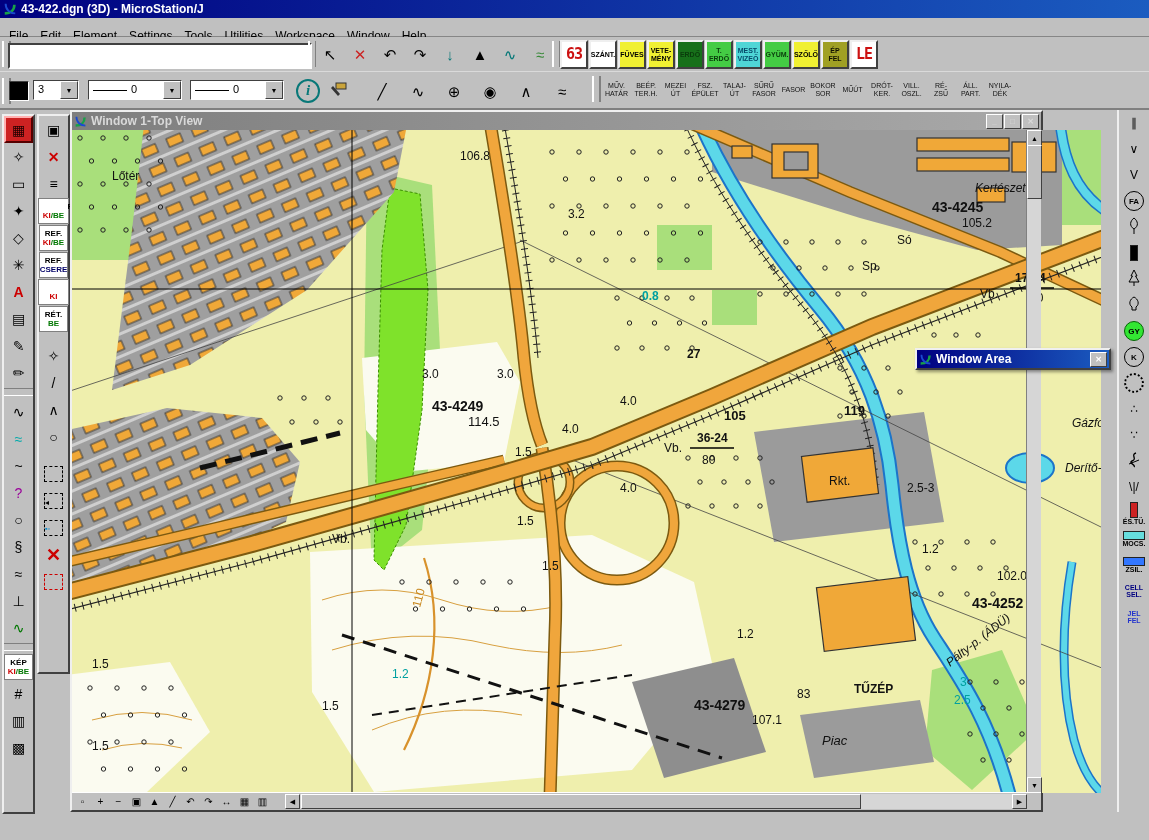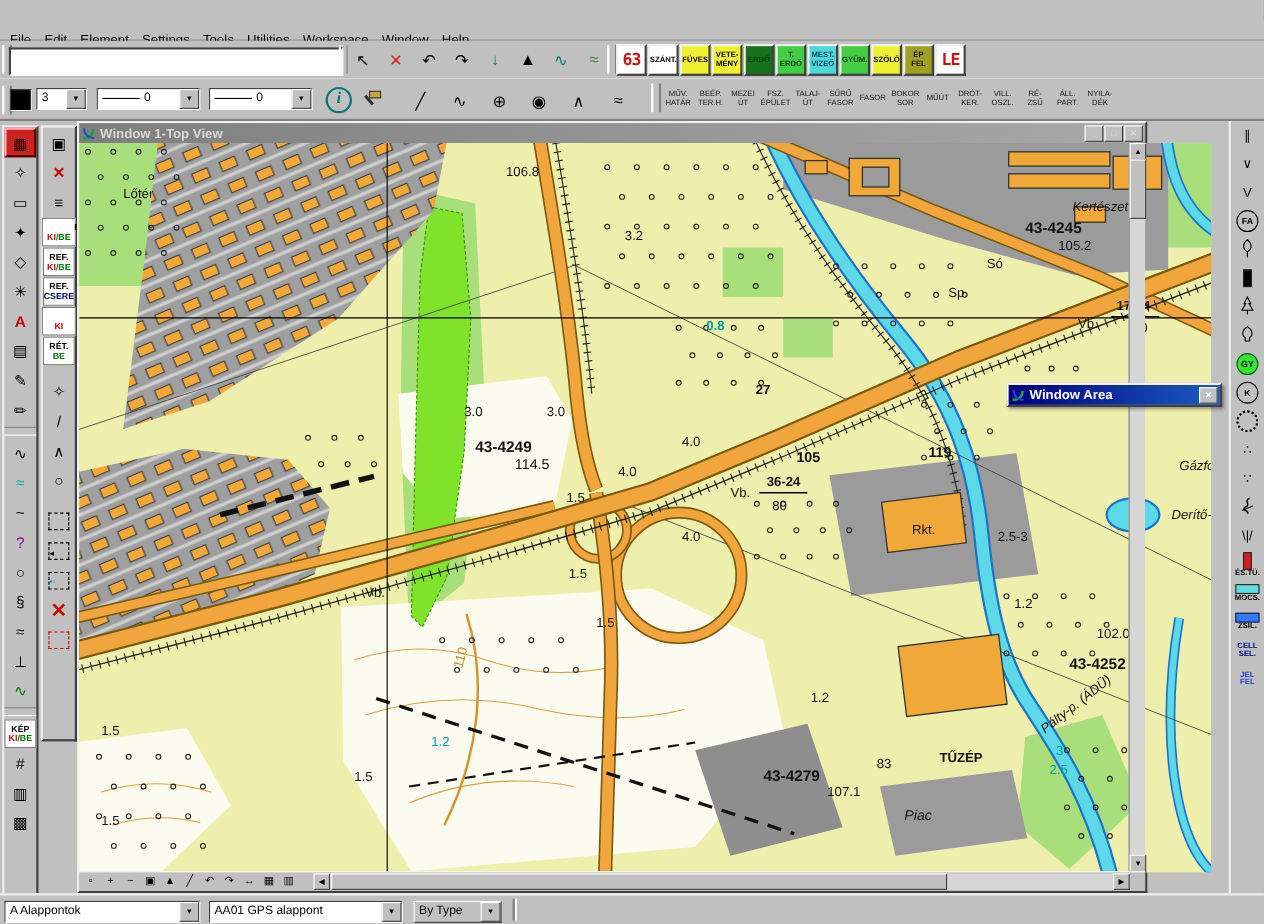--- a/index.html
+++ b/index.html
@@ -103,20 +103,29 @@
   
   #statusbar{position:absolute;left:0;top:812px;width:100%;height:28px;background:#c0c0c0;
     border-top:2px solid #efefef;box-sizing:border-box;}
   .mslogo svg{display:block;}
 </style>
 </head>
 <body>
 
 <div id="app">
 
+  <div class="titlebar">
+    <span class="mslogo">
+      <svg width="14" height="14" viewBox="0 0 16 16">
+        <path d="M2 13 C9 13 13 9 13 3" stroke="#18a048" stroke-width="3" fill="none"></path>
+        <path d="M3 2 C3 9 8 13 14 13" stroke="#1a4ad0" stroke-width="2.2" fill="none"></path>
+      </svg>
+    </span>
+    <span>43-422.dgn (3D) - MicroStation/J</span>
+  </div>
 
   <div class="menubar" id="menubar">
       <span class="mi"><u>F</u>ile</span>
       <span class="mi"><u>E</u>dit</span>
       <span class="mi">E<u>l</u>ement</span>
       <span class="mi"><u>S</u>ettings</span>
       <span class="mi"><u>T</u>ools</span>
       <span class="mi"><u>U</u>tilities</span>
       <span class="mi">Wor<u>k</u>space</span>
       <span class="mi"><u>W</u>indow</span>
@@ -754,28 +763,13 @@
         <svg width="13" height="13" viewBox="0 0 16 16">
           <path d="M2 13 C9 13 13 9 13 3" stroke="#18a048" stroke-width="3" fill="none"></path>
           <path d="M3 2 C3 9 8 13 14 13" stroke="#1a4ad0" stroke-width="2.2" fill="none"></path>
         </svg>
       </span>
       <span>Window Area</span>
       <span class="wb" style="position:absolute;right:2px;top:2px">✕</span>
     </div>
   </div>
 
-  <div id="statusbar">
-    <span class="combo" style="left:4px;top:5px;width:178px">
-      <span class="cval">A Alappontok</span>
-      <span class="cbtn">▼</span>
-    </span>
-    <span class="combo" style="left:190px;top:5px;width:176px">
-      <span class="cval">AA01 GPS alappont</span>
-      <span class="cbtn">▼</span>
-    </span>
-    <span class="combo" style="left:376px;top:5px;width:80px;background:#c0c0c0;border-color:#fff #404040 #404040 #fff">
-      <span class="cval">By Type</span>
-      <span class="cbtn">▼</span>
-    </span>
-    <span style="position:absolute;left:466px;top:3px;bottom:3px;border-left:2px solid #808080;border-right:2px solid #fff"></span>
-  </div>
 </div>
 
 </body></html>

